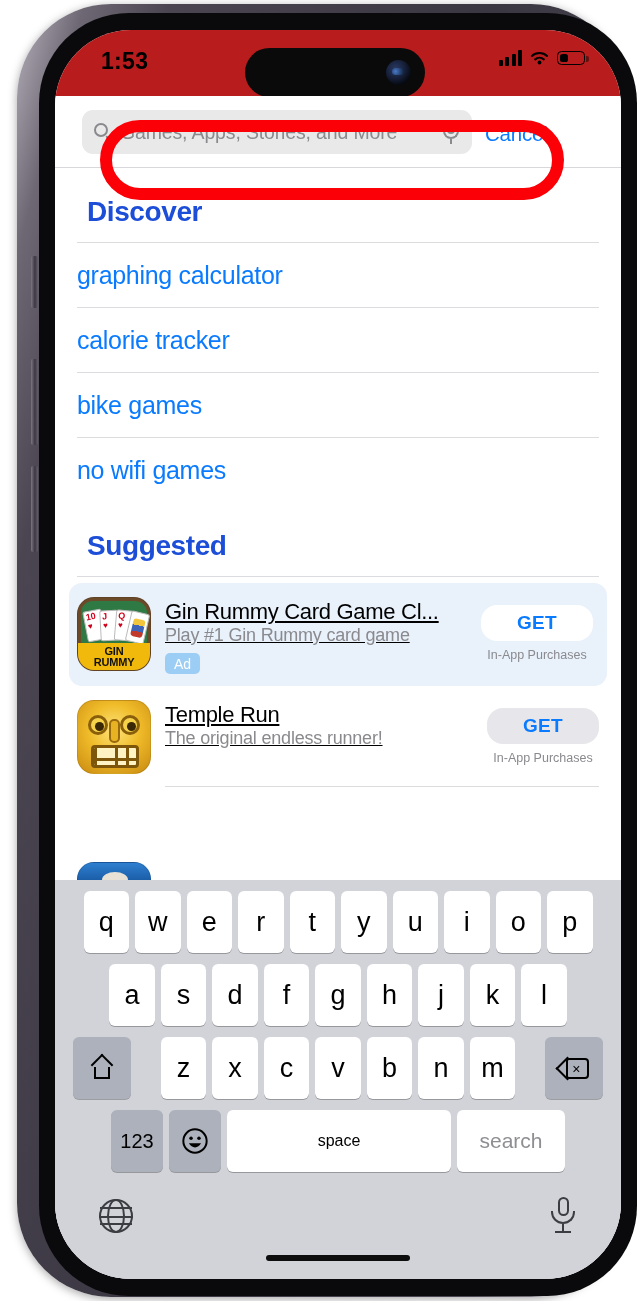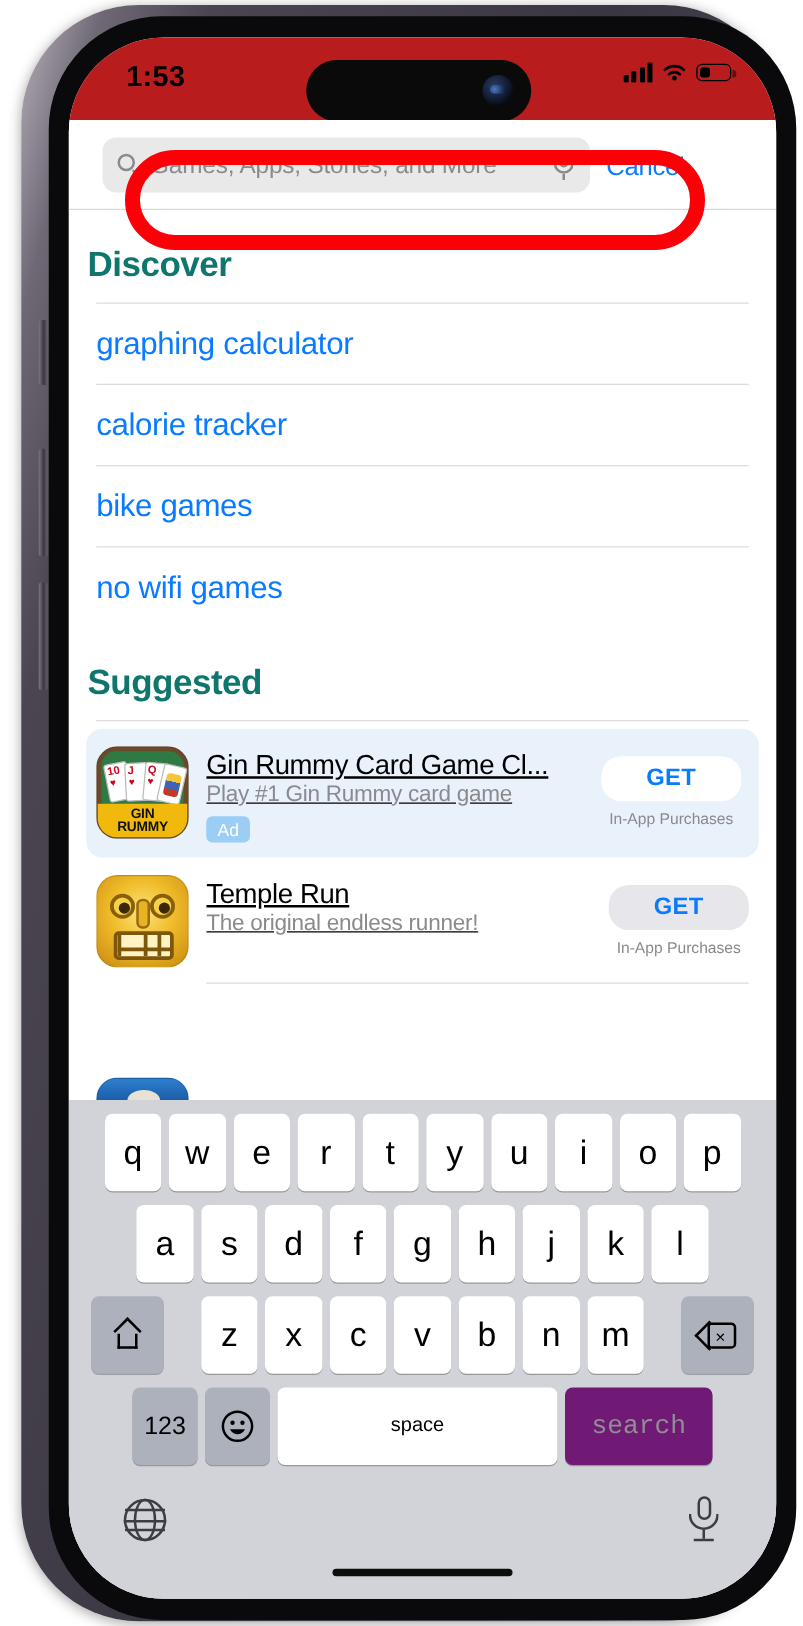--- a/index.html
+++ b/index.html
@@ -71,21 +71,21 @@
   .mic{ position:absolute; right:11px; top:11px; width:20px; height:23px; }
   .mic b{ position:absolute; left:6px; top:0; width:8px; height:13px; background:#8a8a8e; border-radius:4px; display:block; }
   .mic i{ position:absolute; left:2px; top:9px; width:16px; height:9px; border:2px solid #8a8a8e;
           border-top:none; border-radius:0 0 9px 9px; }
   .mic u{ position:absolute; left:9px; top:18px; width:2px; height:5px; background:#8a8a8e; }
   .cancel{ position:absolute; left:430px; top:26px; font-size:20.5px; color:#0a7bff; letter-spacing:-.2px; }
   .hairline{ position:absolute; left:0; top:137px; width:566px; height:1px; background:#d8d8dc; }
 
   
   .content{ position:absolute; left:0; top:138px; width:566px; height:712px; background:#fff; overflow:hidden; }
-  .sec-title{ font-size:28px; font-weight:700; color:#0f766e; padding:28px 0 14px 15px; letter-spacing:-.4px; }
+  .sec-title{ font-size:28px; font-weight:700; color:#1d4ed8; padding:28px 0 14px 32px; letter-spacing:-.4px; }
   .divider{ height:1px; background:#dcdcdf; margin-left:22px; margin-right:22px; }
   .sug-item{ display:block; font-size:25px; color:#0a7bff; padding:18px 0 17px 22px; letter-spacing:-.3px; }
 
   
   .approw{ position:relative; display:flex; align-items:flex-start; padding:14px 22px 12px 22px; }
   .approw.ad{ background:#e9f1fb; border-radius:13px; margin:6px 14px 0 14px; padding-left:8px; padding-right:14px; }
   .appicon{ width:74px; height:74px; border-radius:17px; flex:0 0 74px; margin-right:14px;
             overflow:hidden; position:relative; border:.5px solid rgba(0,0,0,.10); }
   .appmeta{ flex:1 1 auto; min-width:0; padding-top:2px;text-decoration:underline; }
   .appname{ font-size:22px; color:#000; letter-spacing:-.3px; white-space:nowrap; overflow:hidden; }
@@ -144,21 +144,21 @@
   .r2{ padding-top:11px; }
   .r3{ padding-top:11px; }
   .r4{ padding-top:11px; }
   .key{ background:#ffffff; border-radius:6px; box-shadow:0 1px 0 rgba(0,0,0,.28);
         height:62px; width:45.5px; margin:0 3px; display:flex; align-items:center;
         justify-content:center; font-size:27px; color:#000; }
   .key.wide{ width:58px; background:#adb1bb; box-shadow:0 1px 0 rgba(0,0,0,.25); }
   .key.num{ width:52px; background:#adb1bb; font-size:20px; }
   .key.emoji{ width:52px; background:#adb1bb; font-size:24px; }
   .key.space{ width:224px; font-size:16px; }
-  .key.search{ width:118px; background:#701a75; font-size:21px; color:#8e8e93;font-family:Liberation Mono, monospace; }
+  .key.search{ width:108px; background:#ffffff; font-size:21px; color:#8e8e93; }
   .spacerL{ width:24px; } .spacerR{ width:24px; }
 
   .shiftglyph{ width:24px; height:25px; position:relative; }
   .shiftglyph::before{ content:""; position:absolute; left:4px; top:11px; width:16px; height:12px;
                        border:2.4px solid #000; border-top:none; box-sizing:border-box; }
   .shiftglyph::after{ content:""; position:absolute; left:4.5px; top:1.5px; width:14px; height:14px;
                       border-left:2.4px solid #000; border-top:2.4px solid #000;
                       transform:rotate(45deg); }
   .delglyph{ width:30px; height:21px; position:relative; }
   .delglyph::before{ content:""; position:absolute; left:7px; top:0; right:0; bottom:0;

